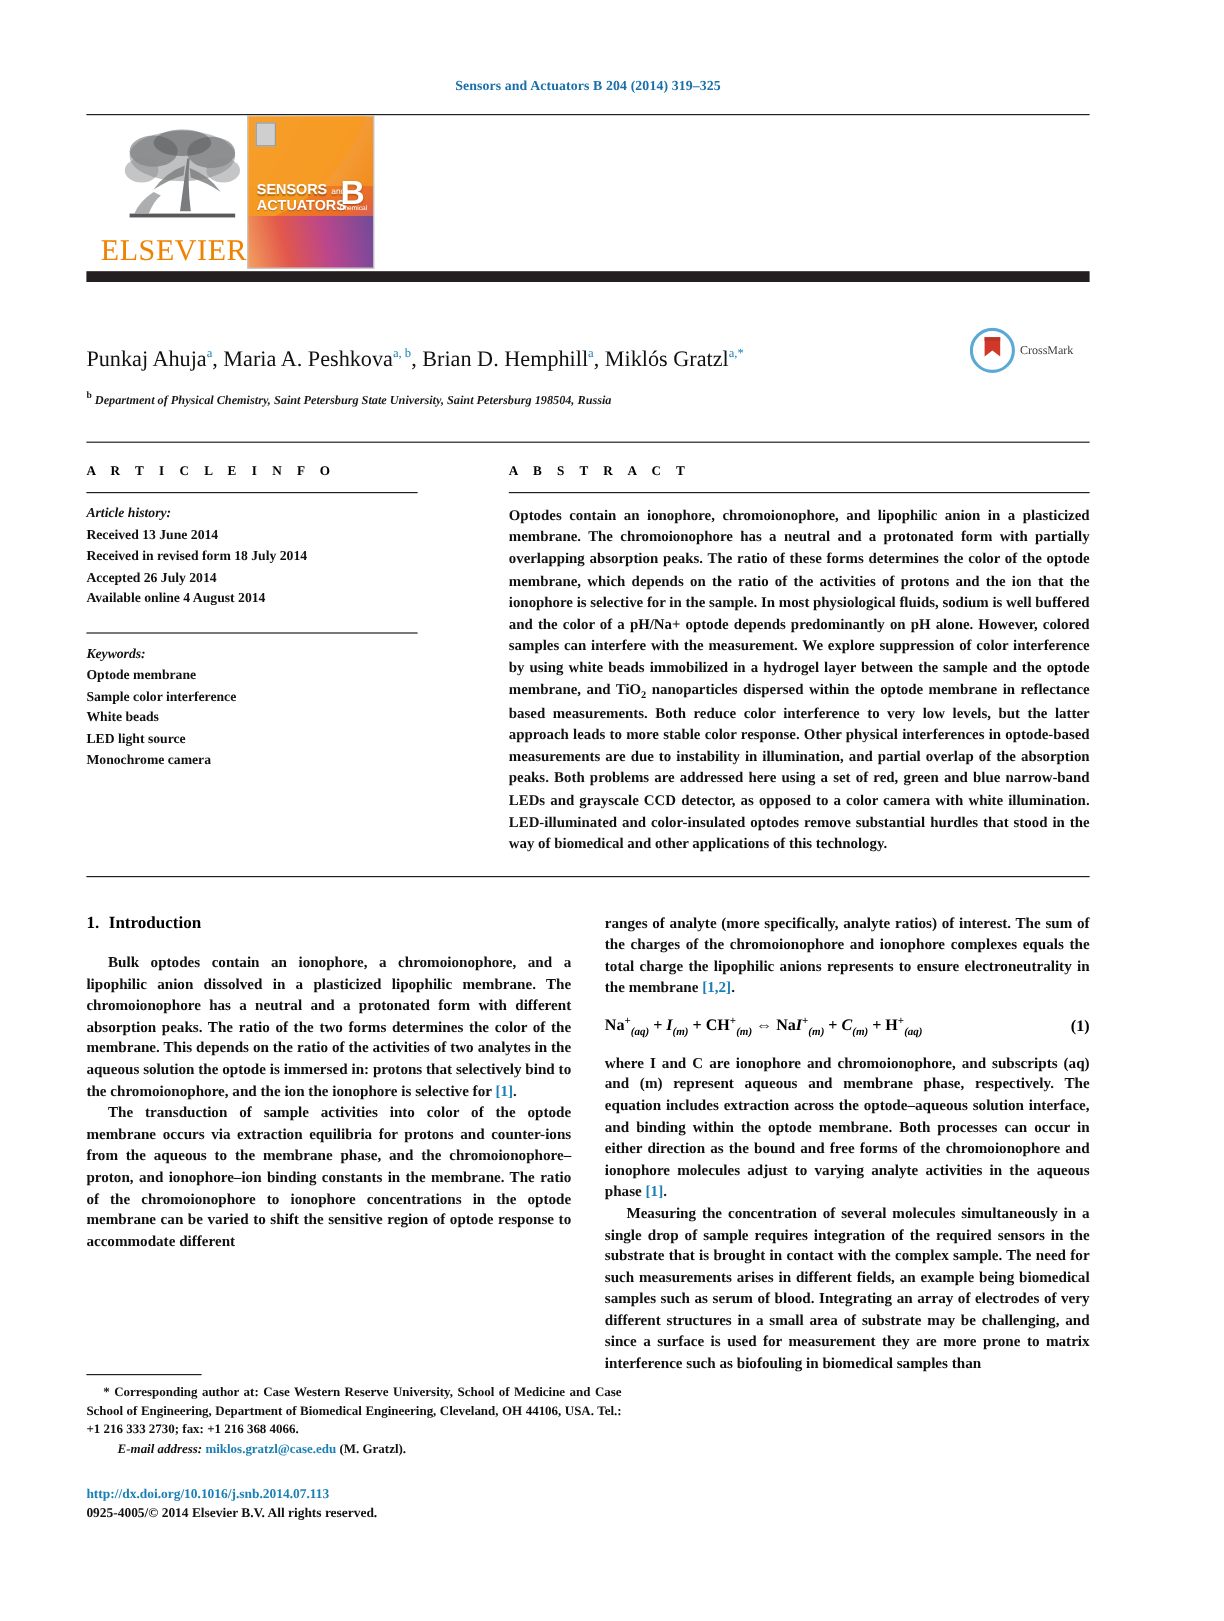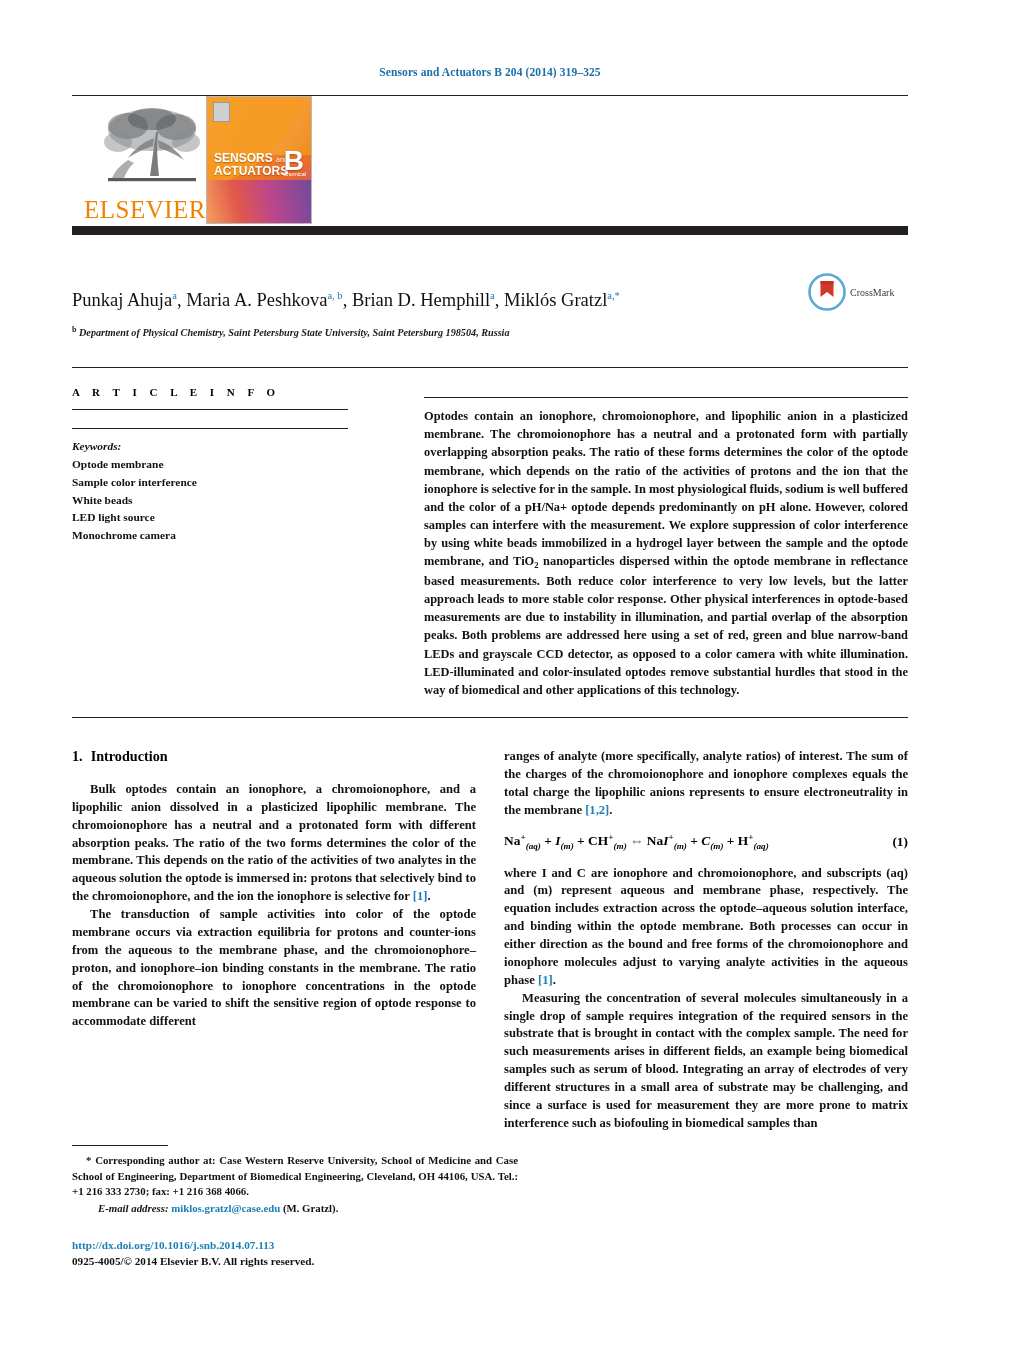--- a/index.html
+++ b/index.html
@@ -415,32 +415,40 @@
       <span class="crossmark-label">CrossMark</span>
     </div>
   </div>
 
   <div class="info-rule"></div>
   <div class="info-abs">
 
     <div class="col-info">
       <div class="sec-head">A R T I C L E   I N F O</div>
       <div class="thin-rule"></div>
+      <div class="info-body">
+        <div class="lab">Article history:</div>
+        <div>Received 13 June 2014</div>
+        <div>Received in revised form 18 July 2014</div>
+        <div>Accepted 26 July 2014</div>
+        <div>Available online 4 August 2014</div>
+      </div>
       <div class="thin-rule" style="margin-top:18px;"></div>
       <div class="info-body kw-block">
         <div class="lab">Keywords:</div>
         <div>Optode membrane</div>
         <div>Sample color interference</div>
         <div>White beads</div>
         <div>LED light source</div>
         <div>Monochrome camera</div>
       </div>
     </div>
 
     <div class="col-abs">
+      <div class="sec-head">A B S T R A C T</div>
       <div class="thin-rule"></div>
       <div class="abs-text"><span>Optodes contain an ionophore, chromoionophore, and lipophilic anion in a plasticized membrane. The chromoionophore has a neutral and a protonated form with partially overlapping absorption peaks. The ratio of these forms determines the color of the optode membrane, which depends on the ratio of the activities of protons and the ion that the ionophore is selective for in the sample. In most physiological fluids, sodium is well buffered and the color of a pH/Na+ optode depends predominantly on pH alone. However, colored samples can interfere with the measurement. We explore suppression of color interference by using white beads immobilized in a hydrogel layer between the sample and the optode membrane, and TiO</span><sub>2</sub><span> nanoparticles dispersed within the optode membrane in reflectance based measurements. Both reduce color interference to very low levels, but the latter approach leads to more stable color response. Other physical interferences in optode-based measurements are due to instability in illumination, and partial overlap of the absorption peaks. Both problems are addressed here using a set of red, green and blue narrow-band LEDs and grayscale CCD detector, as opposed to a color camera with white illumination. LED-illuminated and color-insulated optodes remove substantial hurdles that stood in the way of biomedical and other applications of this technology.</span></div>
     </div>
   </div>
   <div class="bottom-rule"></div>
 
   <div class="body-cols">
 
     <div class="bcol">
       <div class="h2">

